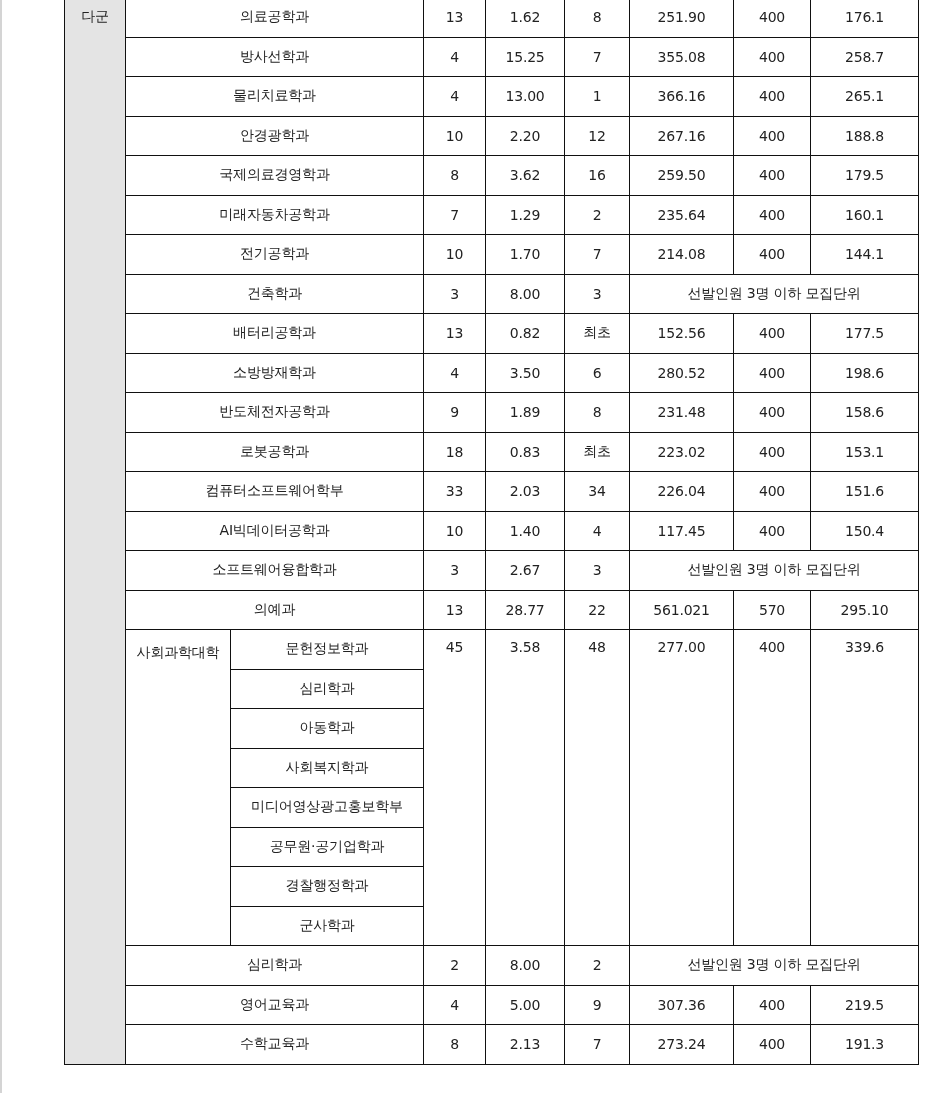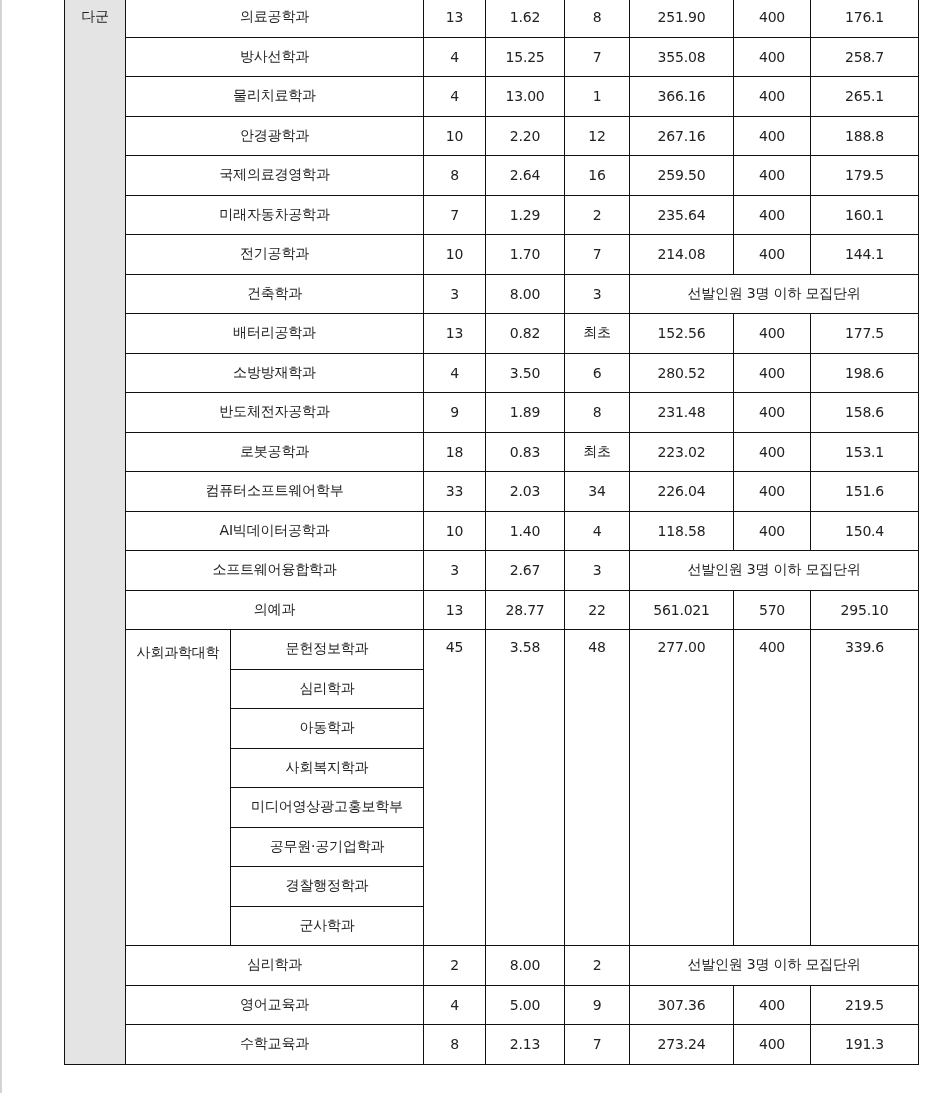--- a/index.html
+++ b/index.html
@@ -95,21 +95,21 @@
           <td>10</td>
           <td>2.20</td>
           <td>12</td>
           <td>267.16</td>
           <td>400</td>
           <td class="last">188.8</td>
         </tr>
         <tr>
           <td colspan="2">국제의료경영학과</td>
           <td>8</td>
-          <td>2.64</td>
+          <td>3.62</td>
           <td>16</td>
           <td>259.50</td>
           <td>400</td>
           <td class="last">179.5</td>
         </tr>
         <tr>
           <td colspan="2">미래자동차공학과</td>
           <td>7</td>
           <td>1.29</td>
           <td>2</td>
@@ -176,21 +176,21 @@
           <td>34</td>
           <td>226.04</td>
           <td>400</td>
           <td class="last">151.6</td>
         </tr>
         <tr>
           <td colspan="2">AI빅데이터공학과</td>
           <td>10</td>
           <td>1.40</td>
           <td>4</td>
-          <td>118.58</td>
+          <td>117.45</td>
           <td>400</td>
           <td class="last">150.4</td>
         </tr>
         <tr>
           <td colspan="2">소프트웨어융합학과</td>
           <td>3</td>
           <td>2.67</td>
           <td>3</td>
           <td colspan="3" class="last">선발인원 3명 이하 모집단위</td>
         </tr>

